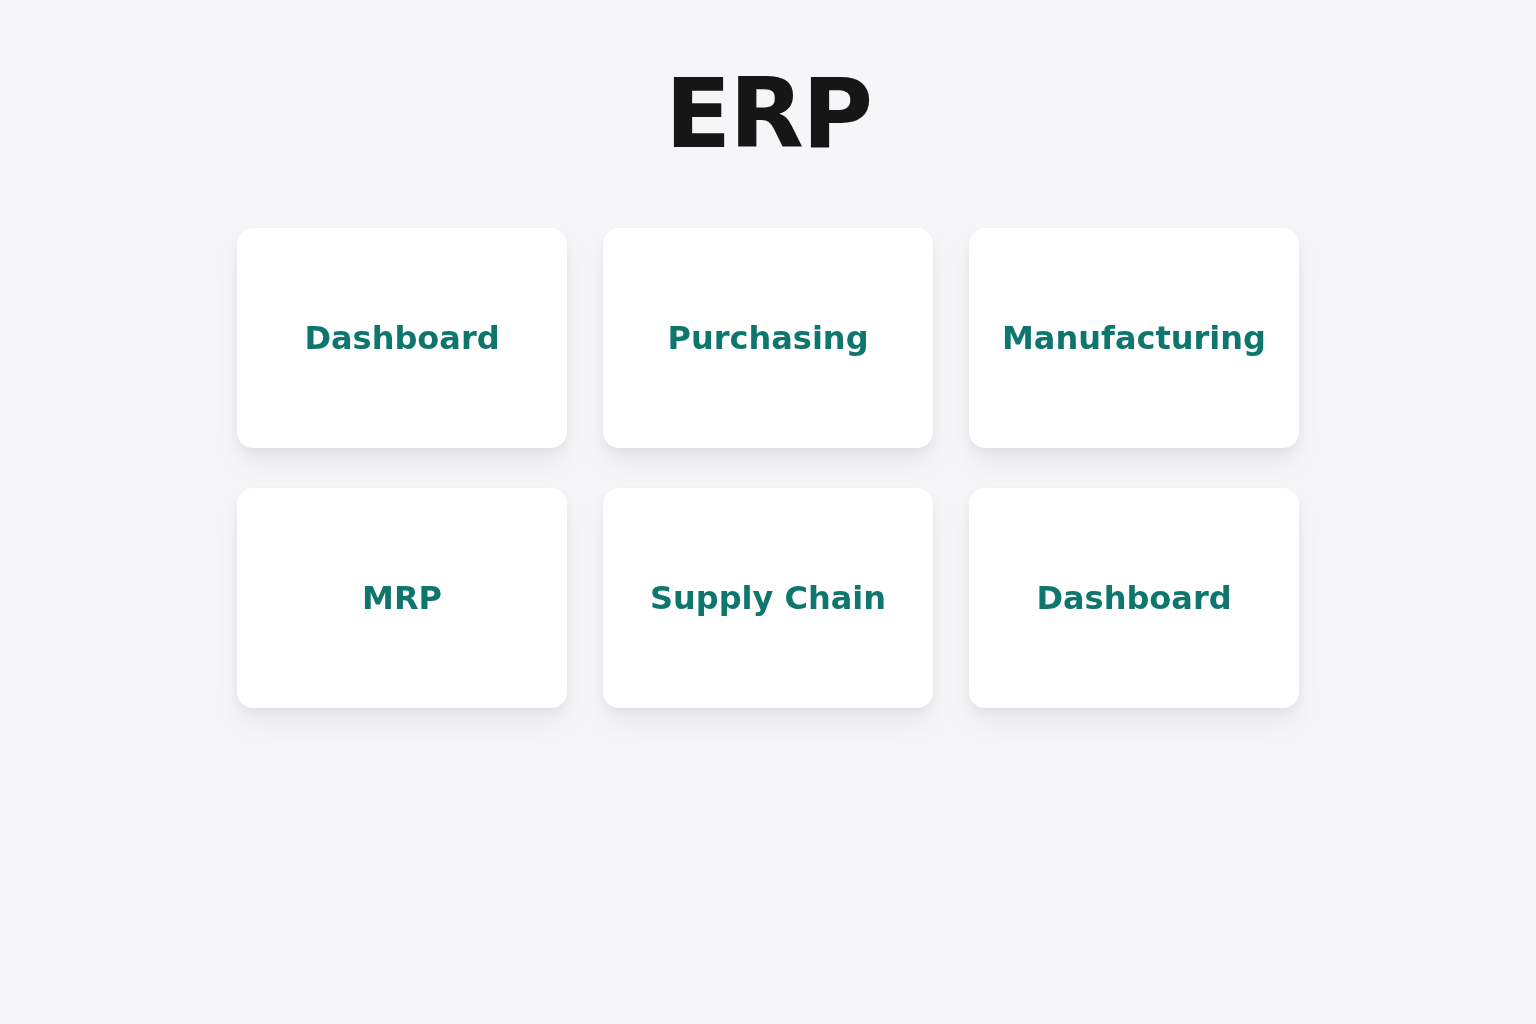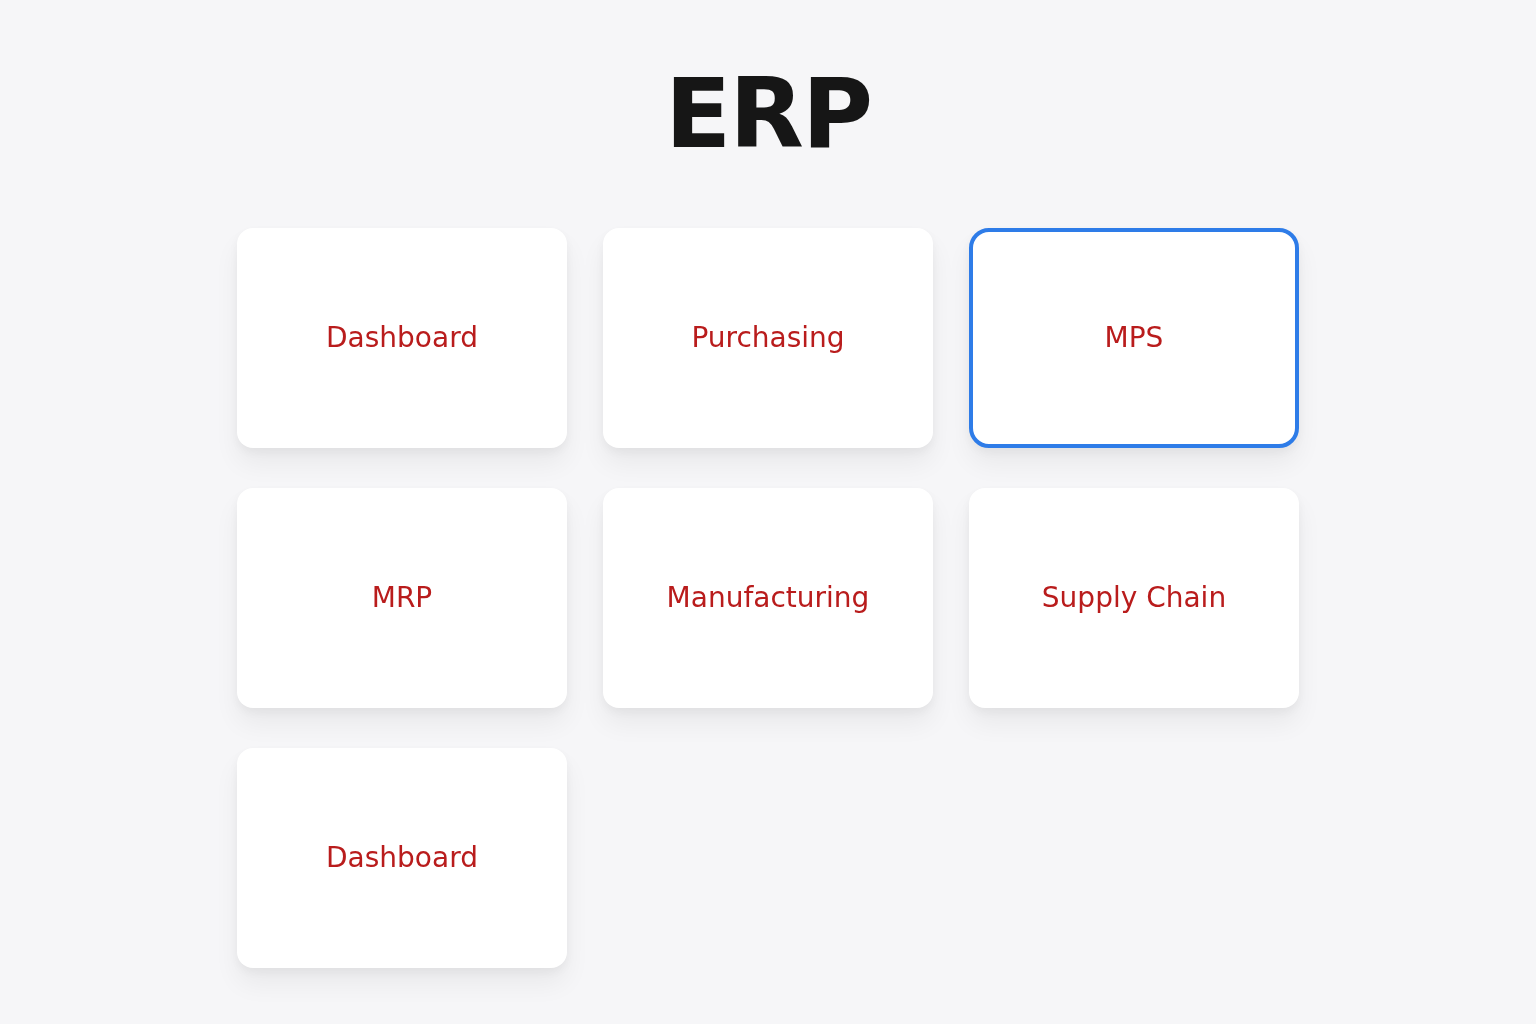--- a/index.html
+++ b/index.html
@@ -42,47 +42,44 @@
     justify-content: center;
     text-align: center;
     padding: 0 40px;
     cursor: pointer;
   }
   .card.selected {
     border: 4px solid #2e7ce8;
     border-radius: 20px;
   }
   .card-label {
-    font-size: 28px;
-    font-weight: 400;
-    color: #b91c1c;
+    font-size: 32px;
+    font-weight: 700;
+    color: #0f766e;
     line-height: 2;
     white-space: normal;
   }
 </style>
 </head>
 <body>
 
 <h1 class="app-title">ERP</h1>
 
 <div class="module-grid">
   <div class="card">
     <span class="card-label">Dashboard</span>
   </div>
   <div class="card">
     <span class="card-label">Purchasing</span>
   </div>
-  <div class="card selected">
-    <span class="card-label">MPS</span>
+  <div class="card">
+    <span class="card-label">Manufacturing</span>
   </div>
   <div class="card">
     <span class="card-label">MRP</span>
-  </div>
-  <div class="card">
-    <span class="card-label">Manufacturing</span>
   </div>
   <div class="card">
     <span class="card-label">Supply Chain</span>
   </div>
   <div class="card">
     <span class="card-label">Dashboard</span>
   </div>
 </div>
 
 </body></html>

